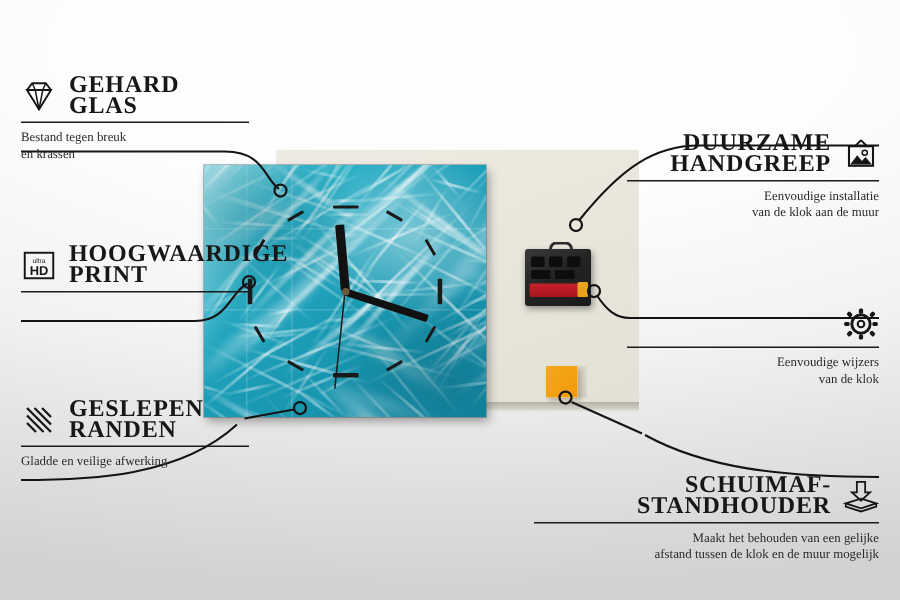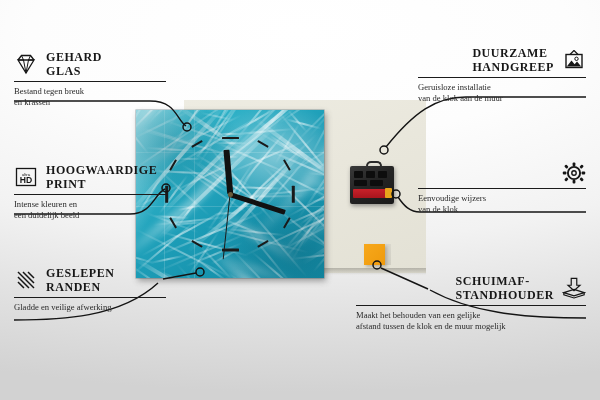--- a/index.html
+++ b/index.html
@@ -172,40 +172,40 @@
     position: absolute;
     left: 249px; top: 152px;
     width: 6px; height: 21px;
     background: linear-gradient(180deg, #d8d6cc, #cfcdc2);
     opacity: 0.85;
   }
   
   .callout { position: absolute; }
   .callout .title {
     font-weight: bold;
-    font-size: 12px;
+    font-size: 16px;
     letter-spacing: 0.55px;
     color: #171717;
     line-height: 14px;
     text-transform: uppercase;
     white-space: pre-line;
   }
   .callout .rule {
     height: 1.4px;
     background: #1b1b1b;
     margin: 3px 0 4px 0;
   }
   .callout .desc {
     font-size: 8.6px;
     color: #2a2a2a;
     line-height: 11px;
     white-space: pre-line;
   }
   .callout.left { text-align: left; }
-  .callout.right { text-align: left; }
+  .callout.right { text-align: right; margin-top: 43px; }
   .head-row { display: flex; align-items: center; gap: 8px; }
   .callout.right .head-row { justify-content: flex-end; }
   .icon-box {
     width: 24px; height: 24px;
     flex: 0 0 24px;
     display: flex; align-items: center; justify-content: center;
     color: #161616;
   }
   
   .connectors {
@@ -479,22 +479,20 @@
         <svg width="24" height="22" viewBox="0 0 24 22">
           <rect x="2.5" y="2.5" width="19" height="17" fill="none" stroke="#161616" stroke-width="1.3"></rect>
           <text x="12" y="9.6" font-family="Liberation Sans, sans-serif" font-size="4.4" fill="#161616" text-anchor="middle">ultra</text>
           <text x="12" y="17.2" font-family="Liberation Sans, sans-serif" font-size="8.6" font-weight="bold" fill="#161616" text-anchor="middle">HD</text>
         </svg>
       </span>
       <span class="title">HOOGWAARDIGE
 PRINT</span>
     </div>
     <div class="rule"></div>
-    <div class="desc">Intense kleuren en
-een duidelijk beeld</div>
   </div>
 
   <div class="callout left" style="left:14px; top:266px; width:152px;">
     <div class="head-row">
       <span class="icon-box">
         <svg width="24" height="22" viewBox="0 0 24 22">
           <path d="M4,3 L20,19" stroke="#161616" stroke-width="1.5" fill="none"></path>
           <path d="M4,8 L15,19" stroke="#161616" stroke-width="1.5" fill="none"></path>
           <path d="M4,13 L10,19" stroke="#161616" stroke-width="1.5" fill="none"></path>
           <path d="M9,3 L20,14" stroke="#161616" stroke-width="1.5" fill="none"></path>
@@ -515,21 +513,21 @@
       <span class="icon-box">
         <svg width="24" height="22" viewBox="0 0 24 22">
           <path d="M12,1.5 L8,5.5 M12,1.5 L16,5.5" fill="none" stroke="#161616" stroke-width="1.2"></path>
           <rect x="4" y="5.5" width="16" height="13" fill="none" stroke="#161616" stroke-width="1.4"></rect>
           <circle cx="14.5" cy="9.8" r="1.7" fill="none" stroke="#161616" stroke-width="1"></circle>
           <path d="M4.8,17.6 L9.5,11.5 L12.6,15.3 L15,12.6 L19.2,17.6 Z" fill="#161616"></path>
         </svg>
       </span>
     </div>
     <div class="rule"></div>
-    <div class="desc">Geruisloze installatie
+    <div class="desc">Eenvoudige installatie
 van de klok aan de muur</div>
   </div>
 
   <div class="callout right" style="right:14px; top:161px; width:168px;">
     <div class="head-row">
       <span class="icon-box">
         <svg width="24" height="22" viewBox="0 0 24 22">
           <g fill="none" stroke="#161616" stroke-width="1.9">
             <circle cx="12" cy="11" r="6.1"></circle>
             <circle cx="12" cy="11" r="2.2" stroke-width="1.4"></circle>

